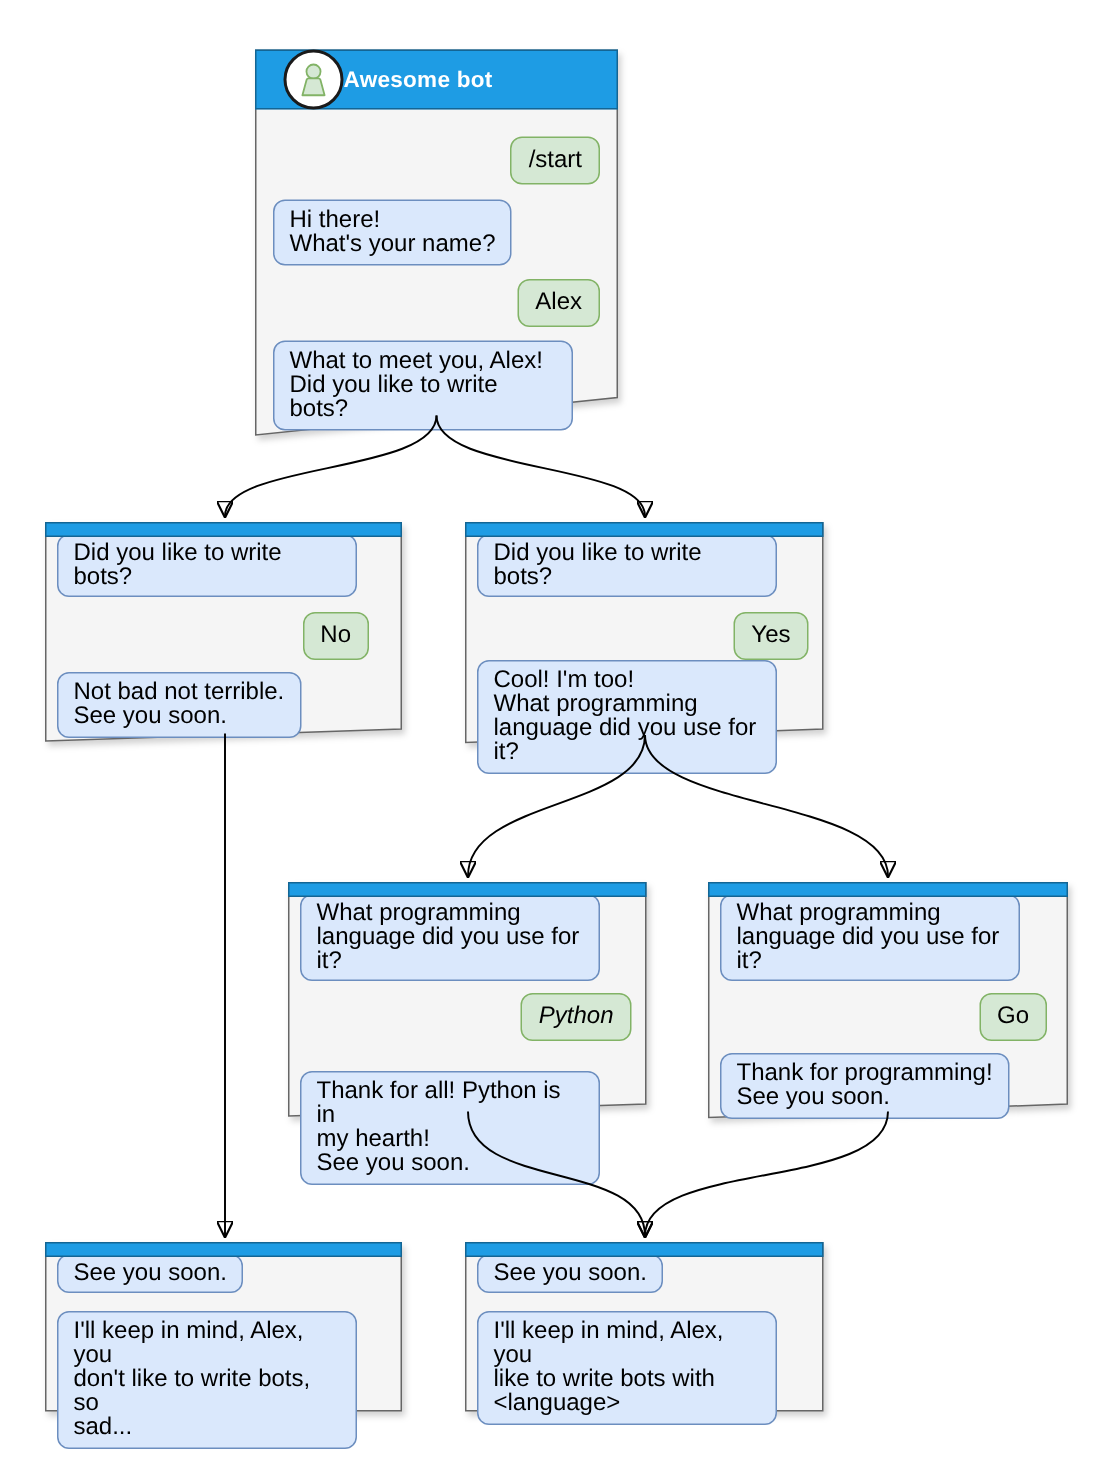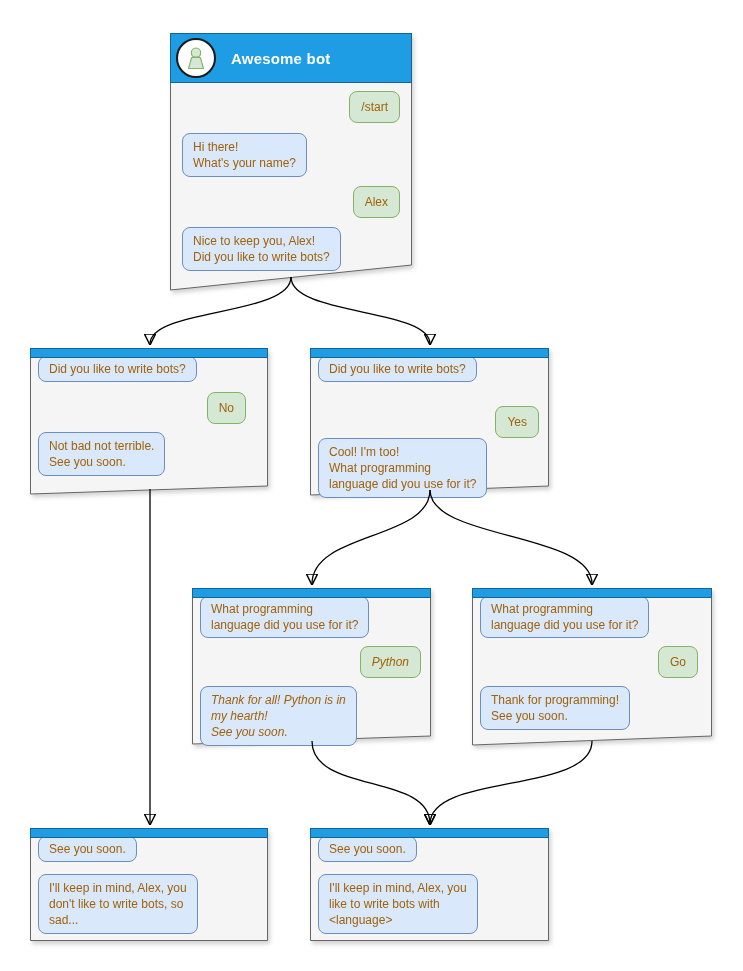--- a/index.html
+++ b/index.html
@@ -5,40 +5,40 @@
   html,body { margin:0; padding:0; background:#ffffff; }
   .canvas {
     position:relative; width:743px; height:971px; background:#ffffff;
     font-family:"Liberation Sans", sans-serif; overflow:hidden;
   }
   .window { position:absolute; }
   .frame { position:absolute; top:0; left:0; overflow:visible; z-index:0;
            filter:drop-shadow(2px 3px 2px rgba(0,0,0,0.18)); }
   .frame polygon { fill:var(--win-bg); stroke:var(--win-border); stroke-width:1; }
   .titlebar {
-    position:absolute; top:0; left:0; right:0; height:50px; z-index:3;
+    position:absolute; top:0; left:0; right:0; height:40px; z-index:3;
     background:var(--accent); border:1px solid rgba(0,0,0,0.35); box-sizing:border-box;
-    display:flex; align-items:center; padding-left:5px; gap:15px;
+    display:flex; align-items:center; padding-left:18px; 
   }
   .bar {
     position:absolute; top:0; left:0; right:0; height:10px; z-index:3;
     background:var(--accent); border:1px solid rgba(0,0,0,0.35); box-sizing:border-box;
   }
   .avatar {
     width:40px; height:40px; border-radius:50%; background:#ffffff;
     border:2px solid #1a1a1a; box-sizing:border-box; flex:0 0 auto;
     display:flex; align-items:center; justify-content:center;
   }
   .title { color:#ffffff; font-size:15px; font-weight:bold; letter-spacing:0.2px; }
   .messages {
     position:absolute; left:0; right:0; z-index:1;
     display:flex; flex-direction:column;
   }
   .bubble {
-    font-size:12px; line-height:16px; color:#a16207;
+    font-size:16px; line-height:16px; color:#000000;
     padding:5px 10px; border-radius:8px; white-space:pre-line;
     width:fit-content; max-width:200px; box-sizing:border-box;
   }
   .bot  { align-self:flex-start; background:var(--bot-bg); border:1px solid var(--bot-border); }
   .user { align-self:flex-end;   background:var(--user-bg); border:1px solid var(--user-border); padding:7px 11px; }
   .tucked { margin-top:-2px; padding-top:4px; padding-bottom:4px; }
   .arrows { position:absolute; top:0; left:0; z-index:5; pointer-events:none; }
   .arrows path { stroke:var(--arrow); stroke-width:1.3; fill:none; }
 </style>
 </head>
@@ -57,21 +57,21 @@
           <path d="M 4.6,22.5 L 7.4,12.2 Q 7.7,11.3 8.7,11.3 L 15.3,11.3 Q 16.3,11.3 16.6,12.2 L 19.4,22.5 Z" fill="#D5E8D4" stroke="#82B366" stroke-width="1.2" stroke-linejoin="round"></path>
         </svg>
       </div>
       <span class="title">Awesome bot</span>
     </div>
     <div class="messages" style="top:47px; padding:0 12px;">
       <div class="bubble user" style="margin-top:11px;">/start</div>
       <div class="bubble bot" style="margin-top:10px;">Hi there!
 What's your name?</div>
       <div class="bubble user" style="margin-top:9px;text-align:center;">Alex</div>
-      <div class="bubble bot" style="margin-top:9px;">Nice to keep you, Alex!
+      <div class="bubble bot" style="margin-top:9px;">What to meet you, Alex!
 Did you like to write bots?</div>
     </div>
   </div>
 
   <div class="window" style="left:30px; top:348px; width:238px; height:147px;">
     <svg class="frame" width="239" height="148">
       <polygon points="0.5,0.5 237.5,0.5 237.5,138 0.5,146"></polygon>
     </svg>
     <div class="bar"></div>
     <div class="messages" style="top:10px; padding:0 8px;">
@@ -82,37 +82,37 @@
     </div>
   </div>
 
   <div class="window" style="left:310px; top:348px; width:239px; height:148px;">
     <svg class="frame" width="240" height="149">
       <polygon points="0.5,0.5 238.5,0.5 238.5,138 0.5,147"></polygon>
     </svg>
     <div class="bar"></div>
     <div class="messages" style="top:10px; padding:0 8px;">
       <div class="bubble bot tucked">Did you like to write bots?</div>
-      <div class="bubble user" style="margin-top:24px; margin-right:2px;">Yes</div>
+      <div class="bubble user" style="margin-top:10px; margin-right:2px;">Yes</div>
       <div class="bubble bot" style="">Cool! I'm too!
 What programming
 language did you use for it?</div>
     </div>
   </div>
 
   <div class="window" style="left:192px; top:588px; width:239px; height:157px;">
     <svg class="frame" width="240" height="158">
       <polygon points="0.5,0.5 238.5,0.5 238.5,148 0.5,156"></polygon>
     </svg>
     <div class="bar"></div>
     <div class="messages" style="top:10px; padding:0 8px;">
       <div class="bubble bot tucked">What programming
 language did you use for it?</div>
       <div class="bubble user" style="margin-top:8px; margin-right:2px;font-style:italic;">Python</div>
-      <div class="bubble bot" style="margin-top:8px;font-style:italic;">Thank for all! Python is in
+      <div class="bubble bot" style="margin-top:20px;">Thank for all! Python is in
 my hearth!
 See you soon.</div>
     </div>
   </div>
 
   <div class="window" style="left:472px; top:588px; width:240px; height:158px;">
     <svg class="frame" width="241" height="159">
       <polygon points="0.5,0.5 239.5,0.5 239.5,148 0.5,157"></polygon>
     </svg>
     <div class="bar"></div>

